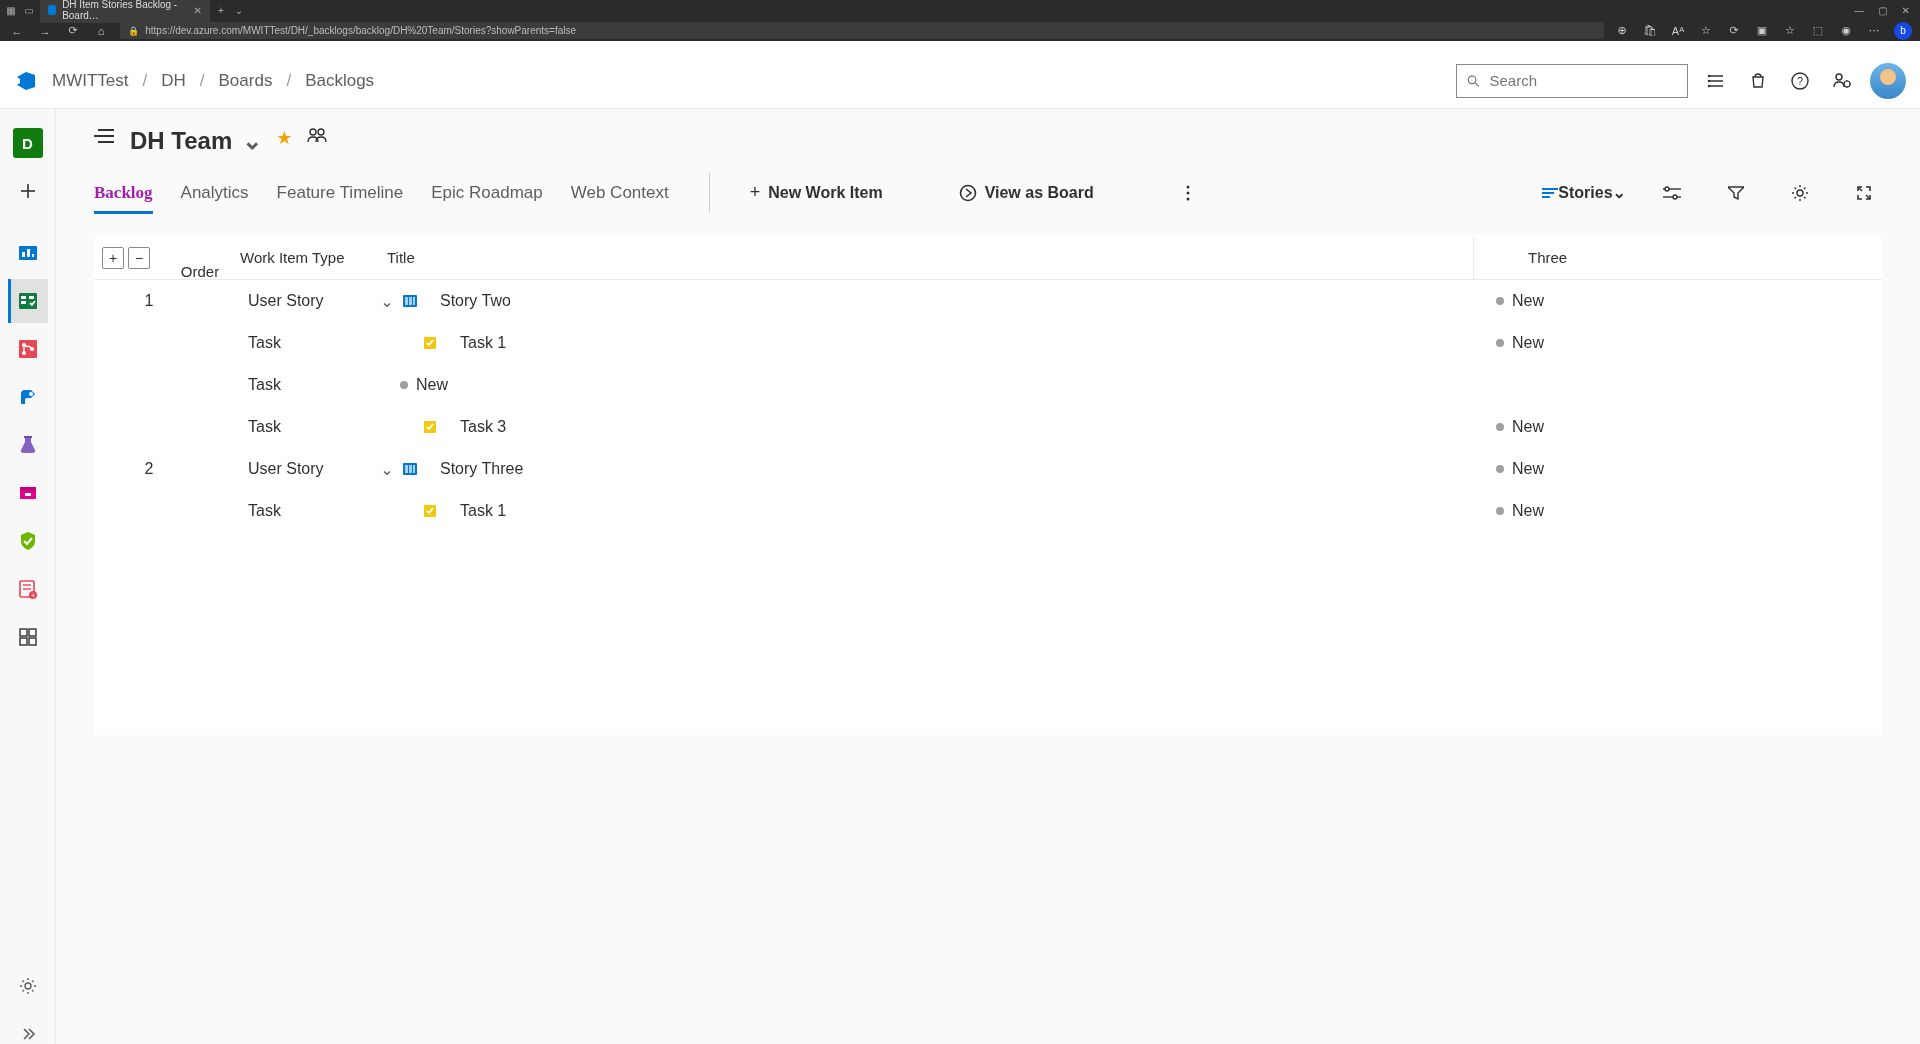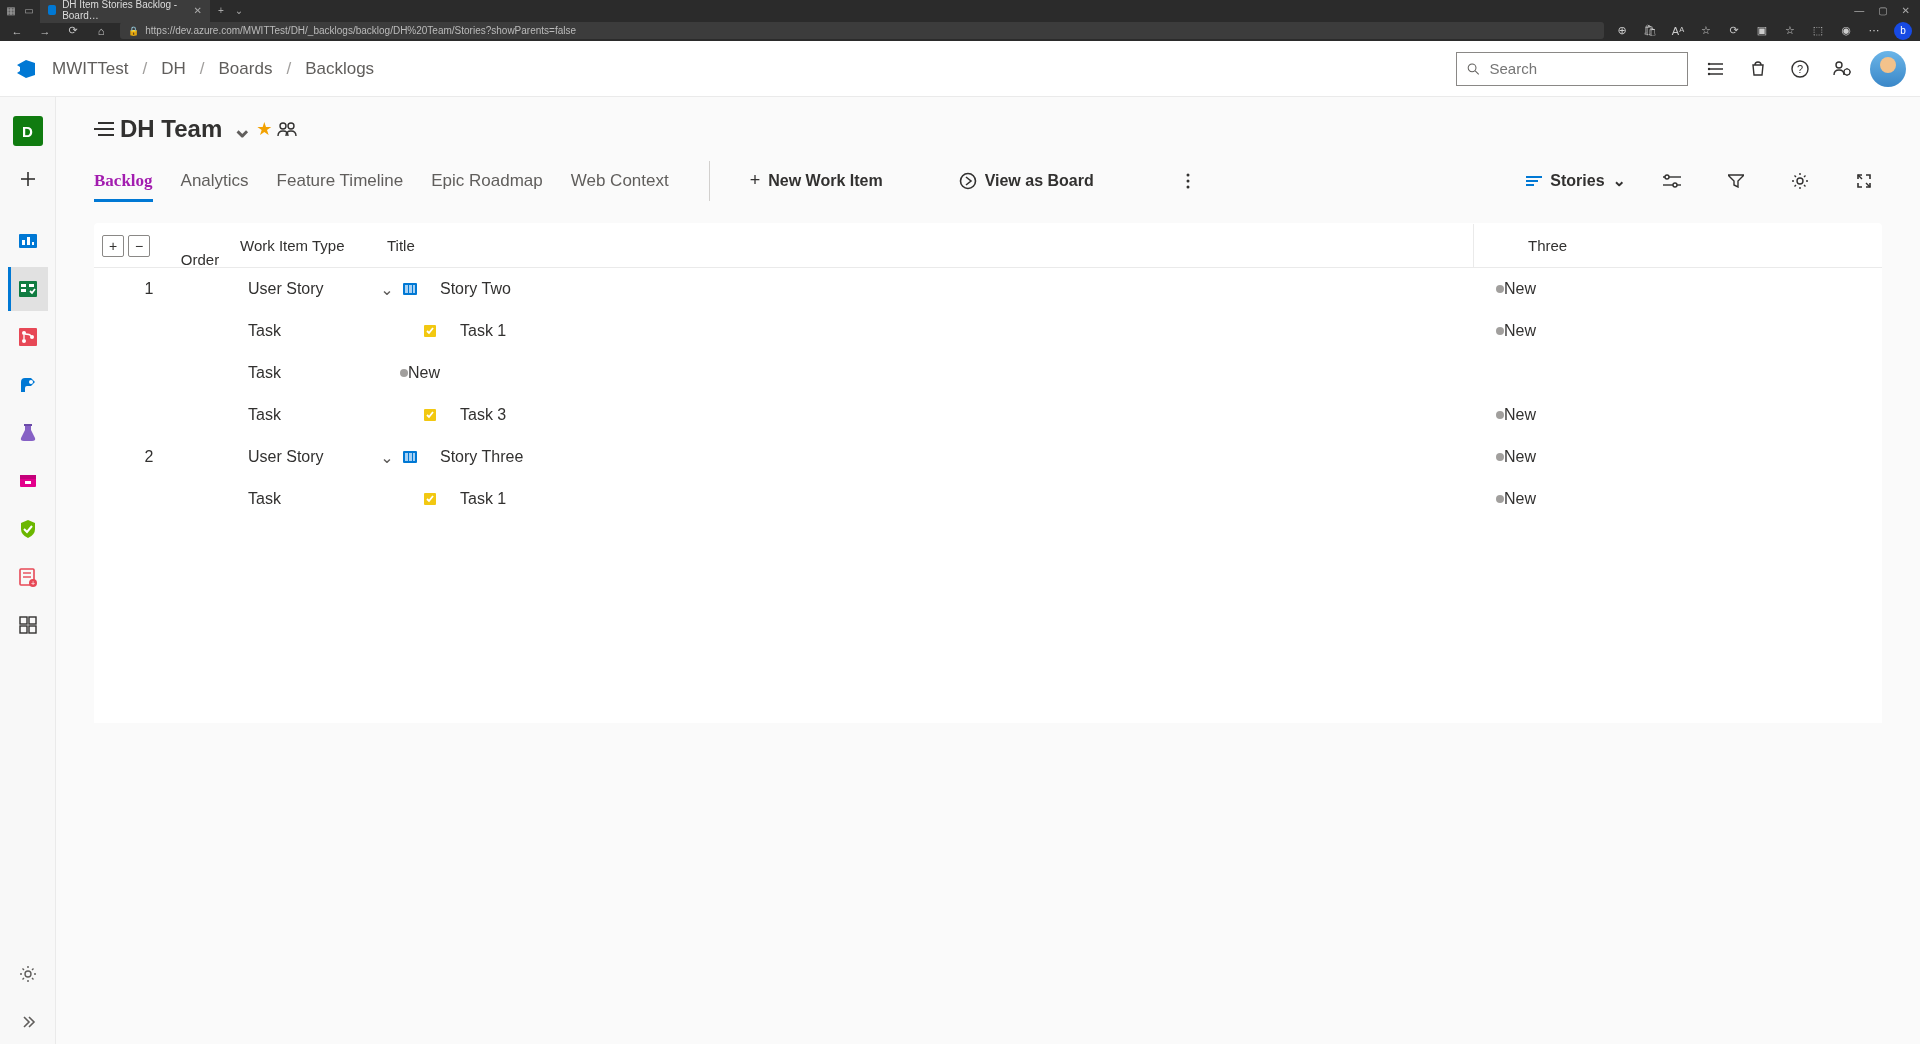--- a/index.html
+++ b/index.html
@@ -15,21 +15,21 @@
 .tab-icon-btn { width: 14px; height: 14px; color: #aaa; display: flex; align-items: center; justify-content: center; font-size: 10px; }
 .url-row { height: 21px; display: flex; align-items: center; gap: 10px; padding: 0 8px; }
 .nav-btn { width: 18px; height: 18px; color: #ccc; display: flex; align-items: center; justify-content: center; font-size: 11px; }
 .url-bar { flex: 1; background: #3c3c3c; border-radius: 3px; height: 17px; display: flex; align-items: center; padding: 0 8px; gap: 6px; color: #bbb; font-size: 10px; }
 .url-bar .lock { font-size: 9px; }
 .url-actions { display: flex; gap: 12px; align-items: center; }
 .url-action { width: 16px; height: 16px; color: #ccc; font-size: 11px; display:flex; align-items:center; justify-content:center; }
 .bing-circle { width:18px; height:18px; border-radius:50%; background:#174ae4; display:flex; align-items:center; justify-content:center; color:#fff; font-size:10px; }
 
 
-.app-top { height: 56px; border-bottom: 1px solid #eaeaea; display: flex; align-items: center; padding: 0 14px; gap: 14px; background:#fff; }
+.app-top { height: 56px; border-bottom: 1px solid #eaeaea; display: flex; align-items: center; padding: 0 14px; gap: 14px; background:#fff;margin-top:12px; }
 .logo-sq { width: 24px; height: 24px; }
 .breadcrumbs { display: flex; align-items: center; gap: 14px; font-size: 17px; color: #605e5c; }
 .breadcrumbs .sep { color: #a19f9d; }
 .breadcrumbs .crumb { cursor: pointer; }
 .top-spacer { flex: 1; }
 .search-box { width: 232px; height: 34px; border: 1px solid #8a8886; display: flex; align-items: center; padding: 0 10px; gap: 10px; color: #605e5c; }
 .search-box svg { width: 14px; height: 14px; }
 .search-box input { border: none; outline: none; font-size: 15px; color: #605e5c; width: 100%; background: transparent; }
 .top-icon { width: 28px; height: 28px; display: flex; align-items: center; justify-content: center; color: #323130; cursor: pointer; }
 .avatar { width: 36px; height: 36px; border-radius: 50%; background: linear-gradient(#6bb5e8,#3a87c8); position: relative; overflow:hidden; }
@@ -39,55 +39,55 @@
 .layout { display: flex; height: calc(100vh - 41px - 56px); }
 .sidebar { width: 56px; background: #f8f8f8; border-right: 1px solid #eaeaea; display: flex; flex-direction: column; align-items: center; padding-top: 12px; gap: 4px; }
 .side-item { width: 40px; height: 44px; display: flex; align-items: center; justify-content: center; cursor: pointer; position: relative; }
 .side-item.active { background: #e1e1e1; }
 .side-item.active::before { content:''; position:absolute; left:0; top:0; bottom:0; width:3px; background:#0078d4; }
 .side-project { width: 30px; height: 30px; background: #107c10; color: #fff; display: flex; align-items: center; justify-content: center; border-radius: 3px; font-size: 15px; font-weight:600; }
 .side-spacer { flex: 1; }
 
 
 .main { flex: 1; background: #fafafa; padding: 18px 0 0 0; overflow: auto; }
-.team-row { padding: 0 38px; display: flex; align-items: center; gap: 4px; margin-bottom: 14px; }
+.team-row { padding: 0 38px; display: flex; align-items: flex-start; gap: 14px; margin-bottom: 14px; }
 .team-name { font-size: 24px; font-weight: 600; display: flex; align-items: center; gap: 10px; }
 .chev { color: #605e5c; }
 .star-icon { color: #f2a100; font-size: 18px; }
 .people-icon { color: #323130; font-size: 16px; }
 
 .tabs-row { padding: 0 38px; display: flex; align-items: center; gap: 28px; border-bottom: 1px solid transparent; height: 48px; }
 .tab { font-size: 17px; color: #605e5c; padding: 10px 0; cursor: pointer; position: relative; }
 .tab.active { color: #a21caf; font-weight: 600; font-family: Liberation Serif, serif; }
 .tab.active::after { content:''; position:absolute; bottom:-1px; left:0; right:0; height:3px; background:#0078d4; }
 .tabs-divider { width: 1px; height: 40px; background: #d2d0ce; margin: 0 12px; }
 .cmd-btn { display: flex; align-items: center; gap: 8px; font-size: 16px; font-weight: 600; cursor: pointer; }
 .cmd-btn .plus { font-size: 18px; font-weight: 400; }
 .tabs-spacer { flex: 1; }
 .tool-btn { width: 36px; height: 36px; display: flex; align-items: center; justify-content: center; cursor: pointer; color:#323130; }
-.stories-sel { display: flex; align-items: center; gap: 8px; font-size: 16px; font-weight: 600; }
+.stories-sel { display: flex; align-items: center; gap: 0; font-size: 16px; font-weight: 600; }
 .stories-sel .bars { color: #0078d4; font-size: 14px; }
 
 
 .grid-wrap { margin: 18px 38px 0 38px; background: #fff; border-top: 1px solid transparent; border-radius: 4px 4px 0 0; min-height: 500px; }
 .grid-header { display: flex; align-items: center; height: 44px; border-bottom: 1px solid #eaeaea; padding: 0 8px; font-size: 15px; color: #323130; gap: 0; }
 .exp-btns { display: flex; gap: 4px; margin-right: 10px; }
 .sq-btn { width: 22px; height: 22px; border: 1px solid #8a8886; border-radius: 2px; display: flex; align-items: center; justify-content: center; font-size: 14px; cursor: pointer; }
 .col-order { width: 80px; text-align: center; margin-top: 28px; }
 .col-type { width: 140px; }
 .col-title { flex: 1; padding-left: 6px; border-left: 1px solid transparent; }
 .col-state-line { width: 1px; height: 100%; background: #eaeaea; }
 .col-state { width: 200px; padding-left: 54px; }
 .col-end { width: 200px; border-left: 1px solid #eaeaea; }
 
 .grid-row { display: flex; align-items: center; height: 42px; padding: 0 8px; font-size: 16px; }
 .grid-row .cell-order { width: 136px; text-align: center; padding-right: 42px;}
 .grid-row .cell-type { width: 140px; padding-left: 10px; }
 .grid-row .cell-title { flex: 1; display: flex; align-items: center; gap: 6px; }
-.grid-row .cell-state { width: 200px; display: flex; align-items: center; gap: 0; padding-left: 22px; }
+.grid-row .cell-state { width: 200px; display: flex; align-items: center; gap: 8px; padding-left: 22px; }
 .grid-row .cell-end { width: 200px; }
 .state-dot { width: 8px; height: 8px; border-radius: 50%; background: #a19f9d; }
 .expander { width: 18px; display: flex; justify-content: center; color: #605e5c; cursor: pointer; }
 .wi-icon { width: 16px; height: 16px; display: inline-flex; align-items: center; justify-content: center; }
 .title-text { color: #323130; margin-left: 16px; }
 
 svg { display: block; }
 </style>
 </head>
 <body>

